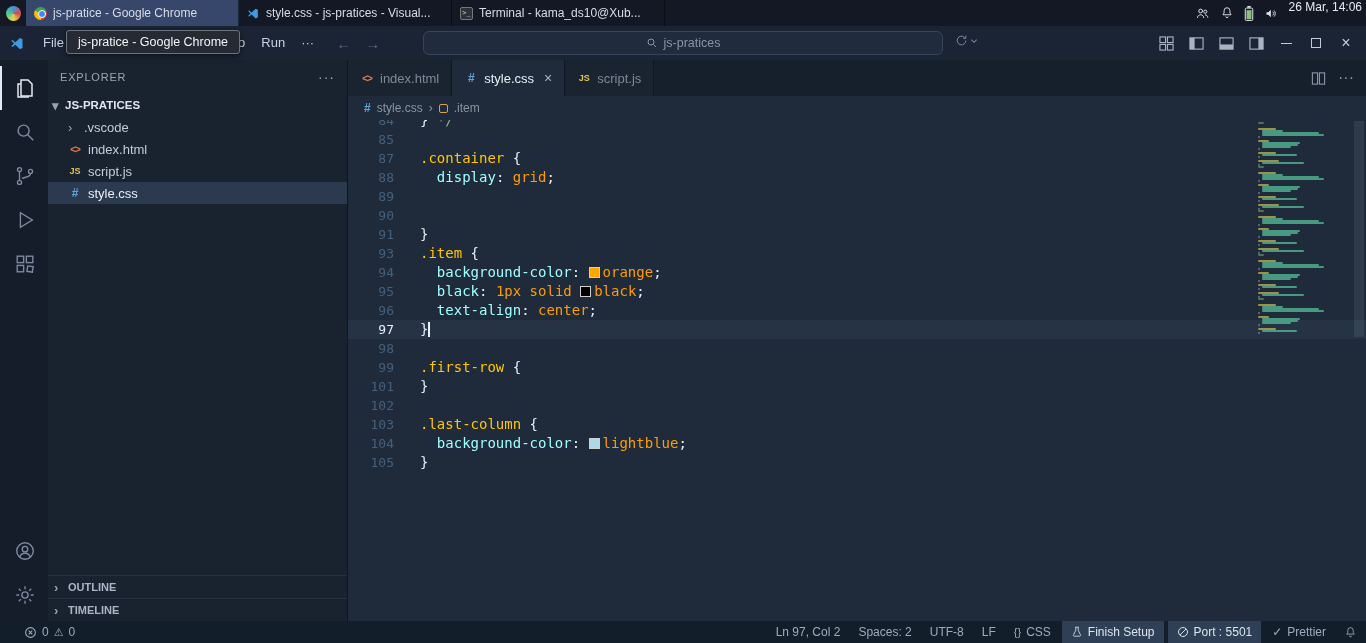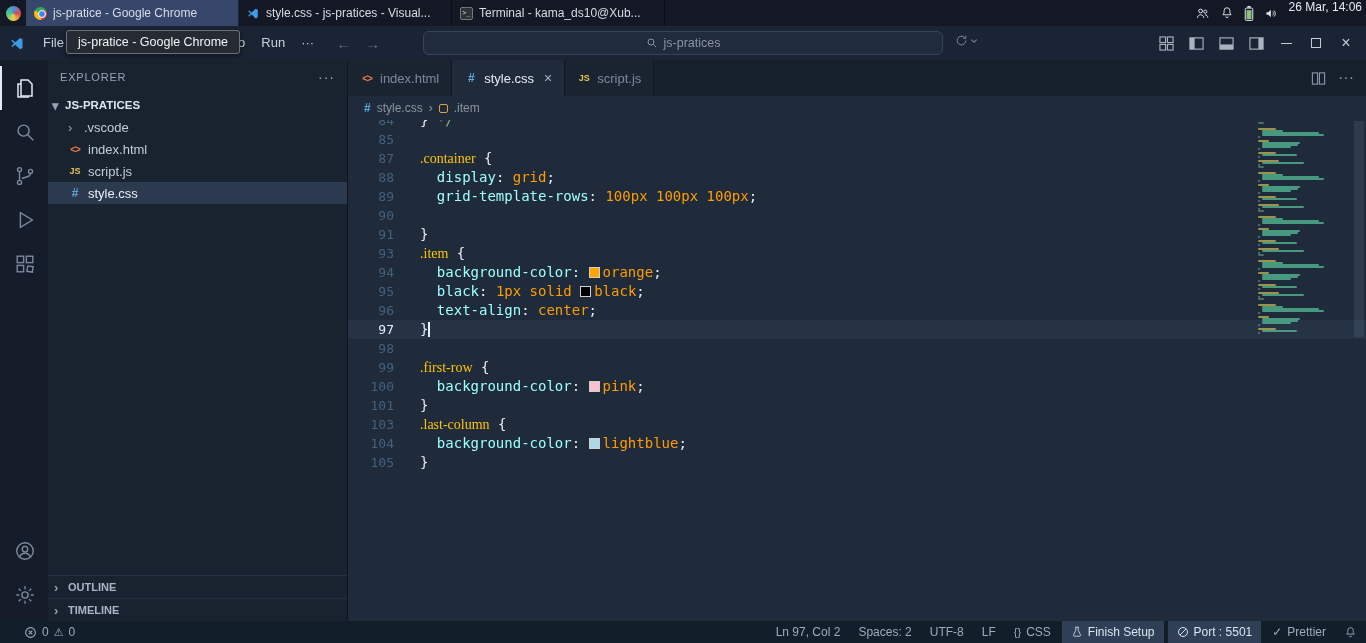--- a/index.html
+++ b/index.html
@@ -104,21 +104,21 @@
 
   
   .code-area { flex:1; position:relative; overflow:hidden; }
   .code-scroll { position:absolute; left:0; top:-9px; right:0; }
   .code-row { display:flex; height:19px; line-height:19px; align-items:flex-start;
     font-family:"DejaVu Sans Mono","Liberation Mono", monospace; font-size:14px; }
   .code-row.current { background:rgba(120,150,190,0.08); }
   .ln { width:46px; min-width:46px; text-align:right; color:#45607d; font-size:13px; }
   .code-row.current .ln { color:#e6eef8; }
   .code-text { padding-left:26px; white-space:pre; }
-  .tk-sel { color:var(--selector,#ffc600);font-family:Liberation Serif, serif; }
+  .tk-sel { color:var(--selector,#ffc600); }
   .tk-prop { color:var(--property,#9effff); }
   .tk-val { color:var(--value,#ff9d00); }
   .tk-cm { color:var(--comment,#7fb57f); }
   .tk-pn { color:var(--punctuation,#e8ecf2); }
   .swatch { display:inline-block; width:11px; height:11px; border:1px solid #cfcfcf;
     margin-right:3px; vertical-align:-1px; }
   .cursor { display:inline-block; width:1.5px; height:15px; background:#e8f2ff; vertical-align:-3px; }
 
   .minimap { position:absolute; top:2px; right:16px; width:92px; cursor:pointer; }
   .mm-row { height:2px; }
@@ -393,21 +393,20 @@
             <div class="code-row">
               <span class="ln">87</span>
               <span class="code-text"><span class="tk-sel">.container</span><span class="tk-pn"> {</span></span>
             </div>
             <div class="code-row">
               <span class="ln">88</span>
               <span class="code-text"><span class="tk-pn">  </span><span class="tk-prop">display</span><span class="tk-pn">: </span><span class="tk-val">grid</span><span class="tk-pn">;</span></span>
             </div>
             <div class="code-row">
               <span class="ln">89</span>
-              <span class="code-text"><span class="tk-pn">  </span><span class="tk-prop">grid-template-rows</span><span class="tk-pn">: </span><span class="tk-val">100px 100px 100px</span><span class="tk-pn">;</span></span>
             </div>
             <div class="code-row">
               <span class="ln">90</span>
             </div>
             <div class="code-row">
               <span class="ln">91</span>
               <span class="code-text"><span class="tk-pn">}</span></span>
             </div>
             <div class="code-row">
               <span class="ln">93</span>
@@ -431,26 +430,26 @@
             </div>
             <div class="code-row">
               <span class="ln">98</span>
               <span class="code-text"></span>
             </div>
             <div class="code-row">
               <span class="ln">99</span>
               <span class="code-text"><span class="tk-sel">.first-row</span><span class="tk-pn"> {</span></span>
             </div>
             <div class="code-row">
-              <span class="ln">100</span>
-              <span class="code-text"><span class="tk-pn">  </span><span class="tk-prop">background-color</span><span class="tk-pn">: </span><span class="swatch" style="background: pink;"></span><span class="tk-val">pink</span><span class="tk-pn">;</span></span>
-            </div>
-            <div class="code-row">
               <span class="ln">101</span>
               <span class="code-text"><span class="tk-pn">}</span></span>
+            </div>
+            <div class="code-row">
+              <span class="ln">102</span>
+              <span class="code-text"></span>
             </div>
             <div class="code-row">
               <span class="ln">103</span>
               <span class="code-text"><span class="tk-sel">.last-column</span><span class="tk-pn"> {</span></span>
             </div>
             <div class="code-row">
               <span class="ln">104</span>
               <span class="code-text"><span class="tk-pn">  </span><span class="tk-prop">background-color</span><span class="tk-pn">: </span><span class="swatch" style="background: lightblue;"></span><span class="tk-val">lightblue</span><span class="tk-pn">;</span></span>
             </div>
             <div class="code-row">

